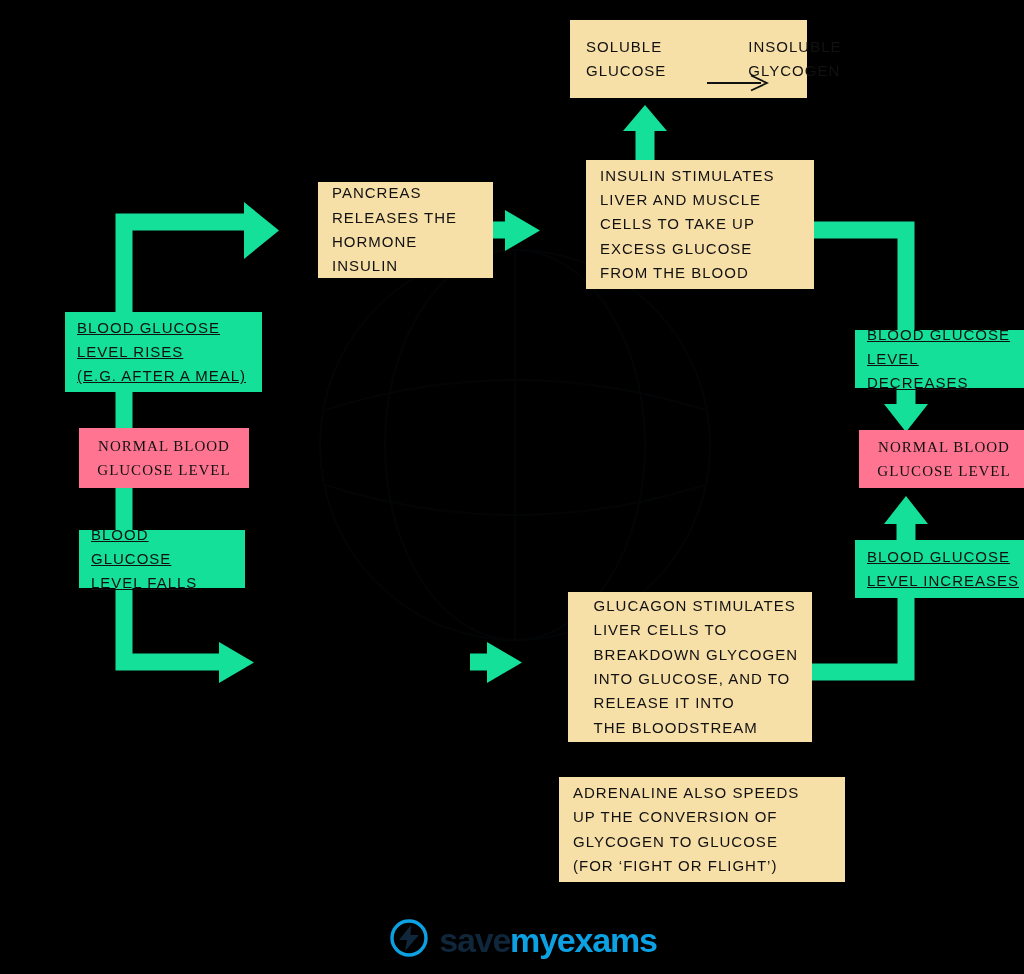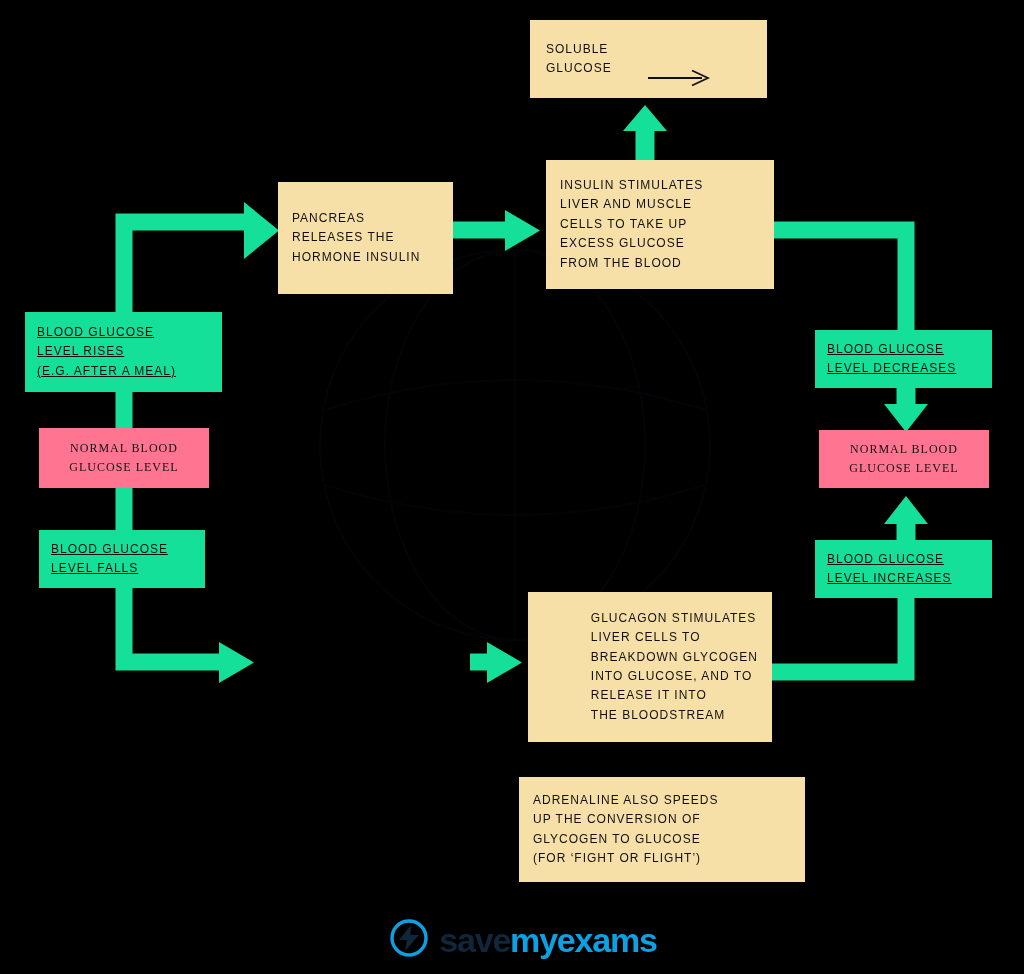--- a/index.html
+++ b/index.html
@@ -24,24 +24,25 @@
     height: 974px;
     pointer-events: none;
   }
   .node {
     position: absolute;
     box-sizing: border-box;
     display: flex;
     flex-direction: column;
     justify-content: center;
     color: #111111;
-    font-size: 12px;
+    font-size: 15px;
     letter-spacing: 1.0px;
     line-height: 1.62;
     white-space: pre;
+    margin-left: 40px;
   }
   .node .txt {
     display: block;
     white-space: pre-line;
   }
   .node-cream {
     background: #F7DFA8;
     padding: 10px 14px;
   }
   .node-green {
@@ -190,23 +191,25 @@
 
   <div class="node node-cream" id="node-glycogen-store" style="left:530px; top:20px; width:237px; height:78px;">
     <span class="rx-term">SOLUBLE
 GLUCOSE</span>
     <span class="rx-arrow">
       <svg viewBox="0 0 62 18" width="62" height="18">
         <line x1="0" y1="9" x2="54" y2="9" stroke="#111111" stroke-width="1.8"></line>
         <polyline points="44,1.5 60,9 44,16.5" fill="none" stroke="#111111" stroke-width="1.8"></polyline>
       </svg>
     </span>
-  </div>
-
-  <div class="node node-cream" id="node-pancreas-insulin" style="left:278px; top:182px; width:175px; height:112px;">
+    <span class="rx-term">INSOLUBLE
+GLYCOGEN</span>
+  </div>
+
+  <div class="node node-cream" id="node-pancreas-insulin" style="left:278px; top:182px; width:175px; height:96px;">
     <span class="txt">PANCREAS
 RELEASES  THE
 HORMONE  INSULIN</span>
   </div>
 
   <div class="node node-cream" id="node-insulin-action" style="left:546px; top:160px; width:228px; height:129px;">
     <span class="txt">INSULIN  STIMULATES
 LIVER  AND  MUSCLE
 CELLS  TO  TAKE  UP
 EXCESS  GLUCOSE

